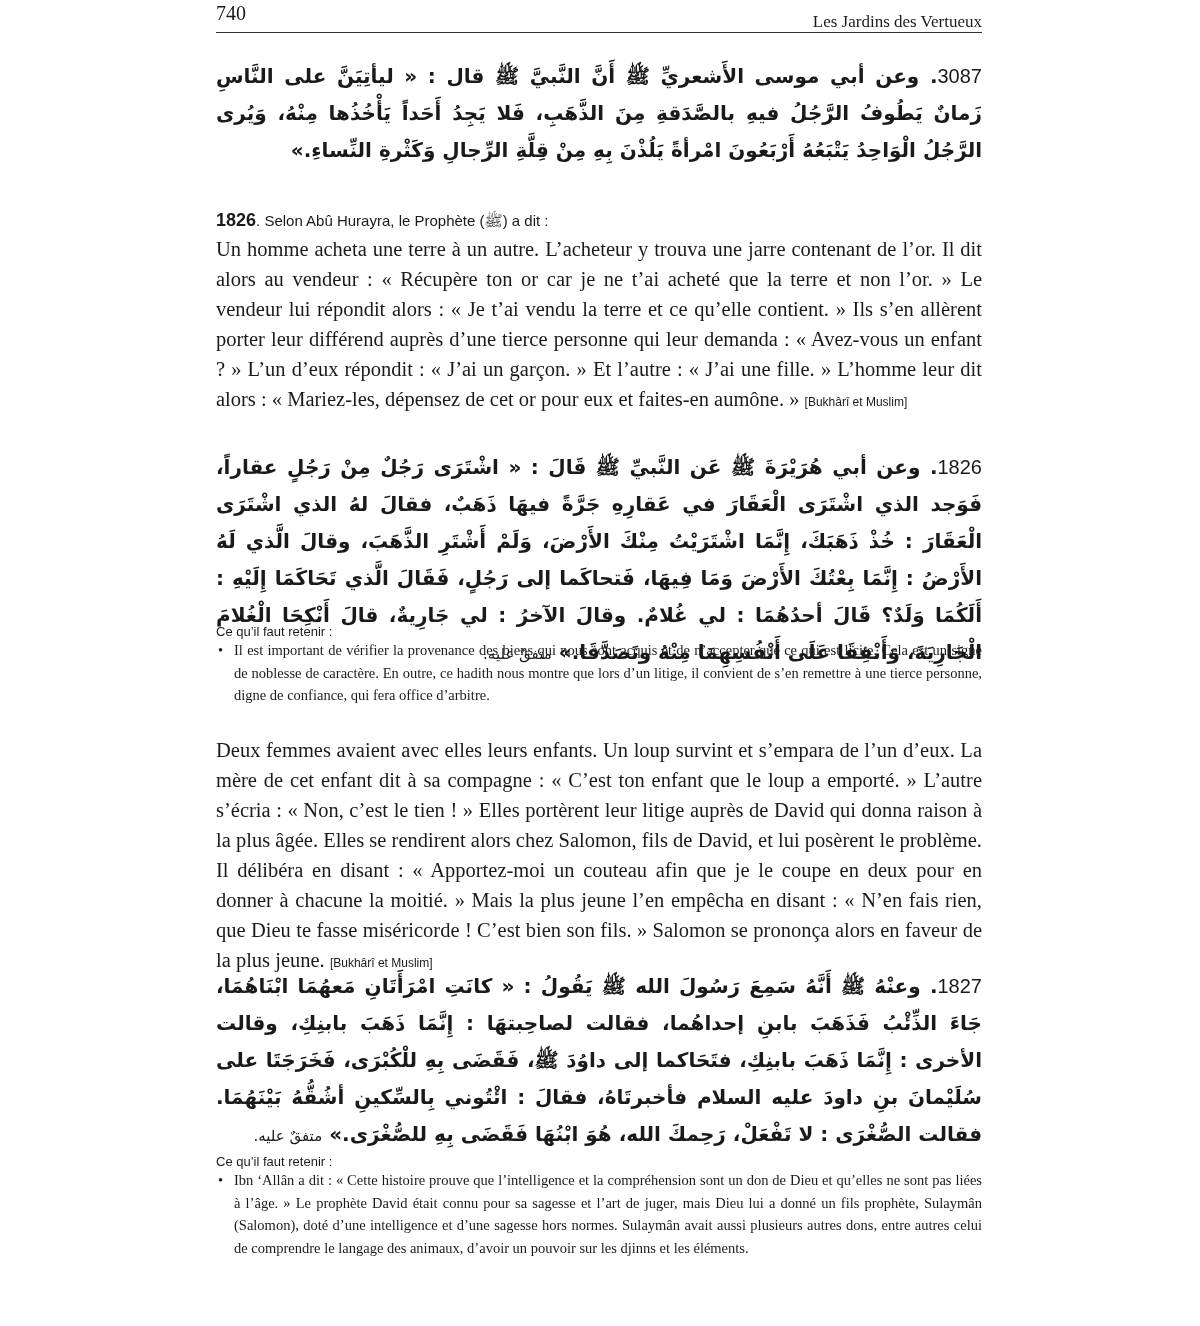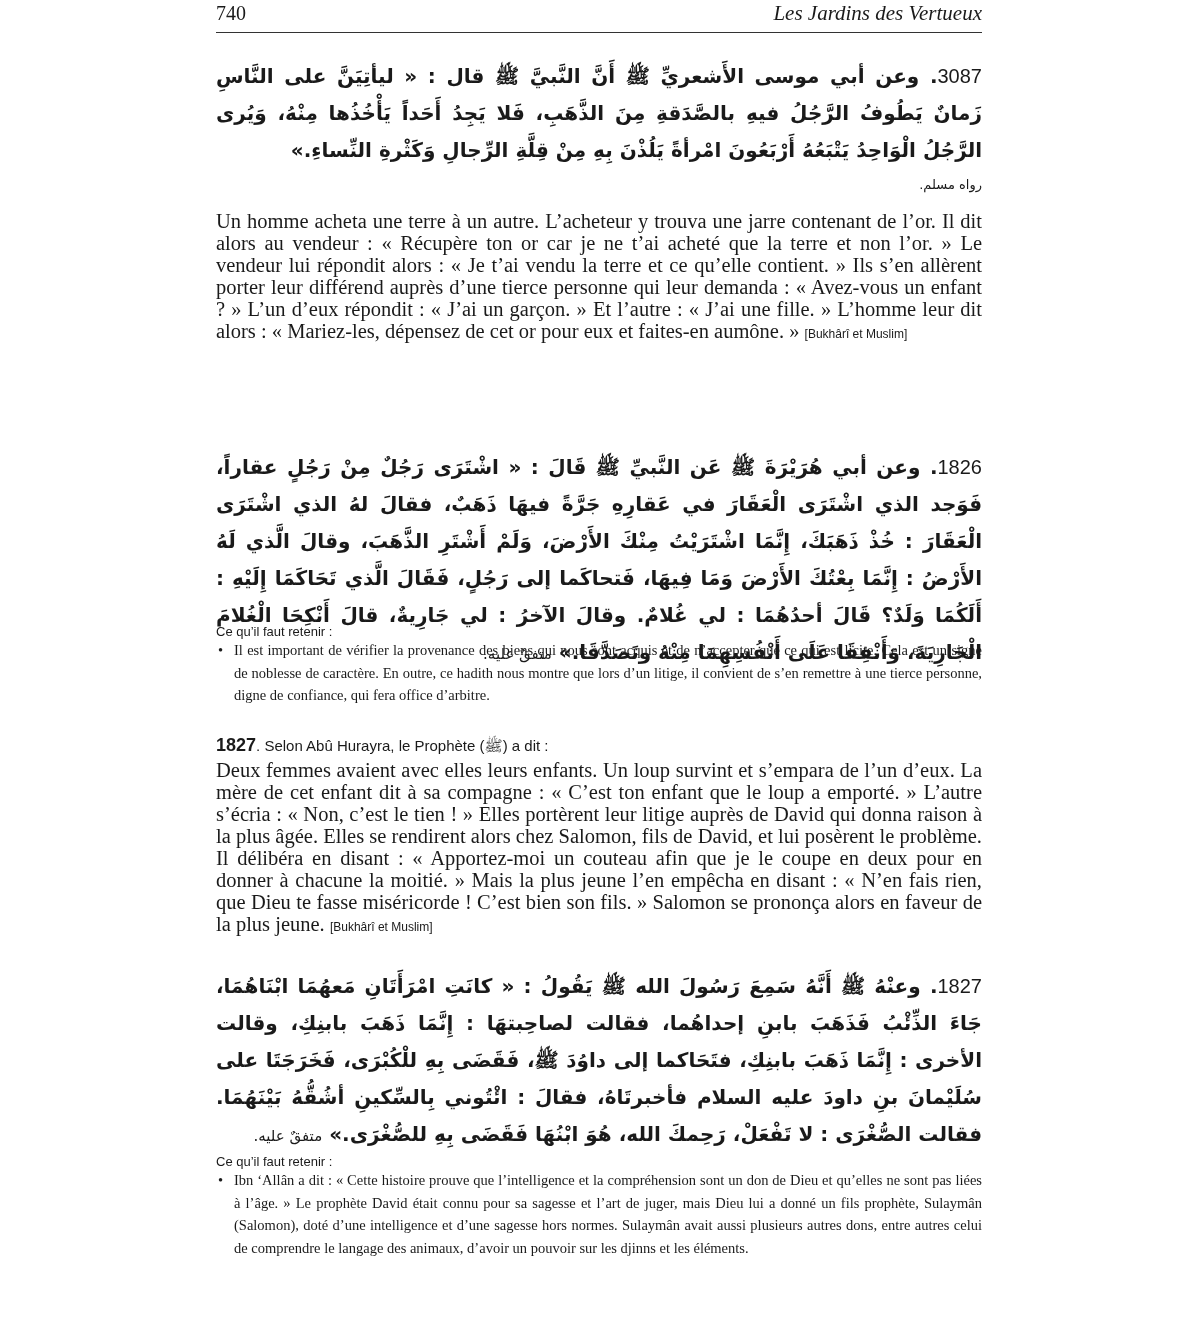--- a/index.html
+++ b/index.html
@@ -1,60 +1,59 @@
 <!DOCTYPE html>
 <html><head>
 <meta charset="utf-8">
 <style>
   html, body { margin: 0; padding: 0; background: #ffffff; }
   body { width: 1200px; height: 1326px; position: relative; overflow: hidden; color: #1a1a1a; }
   .page { position: absolute; left: 216px; top: 0; width: 766px; }
   .header { position: relative; height: 32px; border-bottom: 1.5px solid #333; }
   .page-num { position: absolute; left: 0; top: 2px; font-family: "Liberation Serif", serif; font-size: 20px; text-align: right; }
-  .running-title { position: absolute; right: 0; top: 1px; font-family: "Liberation Serif", serif; font-style: italic; font-size: 21px; }
+  .running-title { position: absolute; right: 0; top: 12px; font-family: "Liberation Serif", serif; font-size: 17px; }
   .arabic { direction: rtl; text-align: justify; font-family: "DejaVu Sans", sans-serif; font-weight: bold; font-size: 20px; line-height: 37px; }
   .arabic .num { font-family: "Liberation Sans", sans-serif; font-weight: normal; }
   .arabic .src { font-size: 15px; font-weight: normal; }
   .src-line { direction: rtl; text-align: right; font-family: "DejaVu Sans", sans-serif; font-size: 13px; margin-top: 8px; }
   .h-head { font-family: "Liberation Sans", sans-serif; font-size: 15px; margin-top: 0; }
   .h-head b { font-size: 18px; }
-  .fr { font-family: "Liberation Serif", serif; font-size: 20.5px; line-height: 22px; text-align: justify; }
+  .fr { font-family: "Liberation Serif", serif; font-size: 20.5px; line-height: 30px; text-align: justify; }
   .fr .ref { font-family: "Liberation Sans", sans-serif; font-size: 12px; }
   .retain-title { font-family: "Liberation Sans", sans-serif; font-size: 13px; margin-top: 14px; }
   .retain { font-family: "Liberation Serif", serif; font-size: 14.5px; line-height: 22.5px; text-align: justify; padding-left: 18px; position: relative; }
   .retain .bullet { position: absolute; left: 2px; top: 0; }
   .block { position: absolute; left: 0; width: 766px; }
 </style>
 </head>
 <body>
 
 <div class="page">
   <div class="header">
     <span class="page-num">740</span>
     <span class="running-title">Les Jardins des Vertueux</span>
   </div>
 
   <div class="block" style="top:58px;">
     <div class="arabic"><span class="num">3087</span><span>. وعن أبي موسى الأَشعريِّ ﷺ أَنَّ النَّبيَّ ﷺ قال : « ليأتِيَنَّ على النَّاسِ زَمانٌ يَطُوفُ الرَّجُلُ فيهِ بالصَّدَقةِ مِنَ الذَّهَبِ، فَلا يَجِدُ أَحَداً يَأْخُذُها مِنْهُ، وَيُرى الرَّجُلُ الْوَاحِدُ يَتْبَعُهُ أَرْبَعُونَ امْرأةً يَلُذْنَ بِهِ مِنْ قِلَّةِ الرِّجالِ وَكَثْرةِ النِّساءِ.»</span></div>
-    <div class="src-line">رواه مسلم.</div>
   </div>
 
   <div class="block" style="top:210px;">
+    <div class="h-head"><b>1826</b><span>. Selon Abû Hurayra, le Prophète (ﷺ) a dit :</span></div>
     <div class="fr"><span>Un homme acheta une terre à un autre. L’acheteur y trouva une jarre contenant de l’or. Il dit alors au vendeur : « Récupère ton or car je ne t’ai acheté que la terre et non l’or. » Le vendeur lui répondit alors : « Je t’ai vendu la terre et ce qu’elle contient. » Ils s’en allèrent porter leur différend auprès d’une tierce personne qui leur demanda : « Avez-vous un enfant ? » L’un d’eux répondit : « J’ai un garçon. » Et l’autre : « J’ai une fille. » L’homme leur dit alors : « Mariez-les, dépensez de cet or pour eux et faites-en aumône. » </span><span class="ref">[Bukhârî et Muslim]</span></div>
   </div>
   <div class="block" style="top:449px;">
     <div class="arabic"><span class="num">1826</span><span>. وعن أبي هُرَيْرَةَ ﷺ عَن النَّبيِّ ﷺ قَالَ : « اشْتَرَى رَجُلٌ مِنْ رَجُلٍ عقاراً، فَوَجد الذي اشْتَرَى الْعَقَارَ في عَقارِهِ جَرَّةً فيهَا ذَهَبٌ، فقالَ لهُ الذي اشْتَرَى الْعَقَارَ : خُذْ ذَهَبَكَ، إِنَّمَا اشْتَرَيْتُ مِنْكَ الأَرْضَ، وَلَمْ أَشْتَرِ الذَّهَبَ، وقالَ الَّذي لَهُ الأَرْضُ : إِنَّمَا بِعْتُكَ الأَرْضَ وَمَا فِيهَا، فَتحاكَما إلى رَجُلٍ، فَقَالَ الَّذي تَحَاكَمَا إِلَيْهِ : أَلَكُمَا وَلَدٌ؟ قَالَ أحدُهُمَا : لي غُلامٌ. وقالَ الآخرُ : لي جَارِيةٌ، قالَ أَنْكِحَا الْغُلامَ الْجَارِيَةَ، وَأَنْفِقَا عَلَى أَنْفُسِهِمَا مِنْهُ وتَصَدَّقَا.»</span> <span class="src">متفقٌ عليه.</span></div>
   </div>
   <div class="block" style="top:610px;">
     <div class="retain-title">Ce qu’il faut retenir :</div>
     <div class="retain"><span class="bullet">•</span><span>Il est important de vérifier la provenance des biens qui nous sont acquis et de n’accepter que ce qui est licite. Cela est un signe de noblesse de caractère. En outre, ce hadith nous montre que lors d’un litige, il convient de s’en remettre à une tierce personne, digne de confiance, qui fera office d’arbitre.</span></div>
   </div>
 
   <div class="block" style="top:735px;">
-    <div class="h-head"><b>1827</b><span>. Selon Abû Hurayra, le Prophète (ﷺ) a dit :</span></div>
     <div class="fr"><span>Deux femmes avaient avec elles leurs enfants. Un loup survint et s’empara de l’un d’eux. La mère de cet enfant dit à sa compagne : « C’est ton enfant que le loup a emporté. » L’autre s’écria : « Non, c’est le tien ! » Elles portèrent leur litige auprès de David qui donna raison à la plus âgée. Elles se rendirent alors chez Salomon, fils de David, et lui posèrent le problème. Il délibéra en disant : « Apportez-moi un couteau afin que je le coupe en deux pour en donner à chacune la moitié. » Mais la plus jeune l’en empêcha en disant : « N’en fais rien, que Dieu te fasse miséricorde ! C’est bien son fils. » Salomon se prononça alors en faveur de la plus jeune. </span><span class="ref">[Bukhârî et Muslim]</span></div>
   </div>
   <div class="block" style="top:968px;">
     <div class="arabic"><span class="num">1827</span><span>. وعنْهُ ﷺ أَنَّهُ سَمِعَ رَسُولَ الله ﷺ يَقُولُ : « كانَتِ امْرَأَتَانِ مَعهُمَا ابْنَاهُمَا، جَاءَ الذِّئْبُ فَذَهَبَ بابنِ إحداهُما، فقالت لصاحِبتهَا : إِنَّمَا ذَهَبَ بابنِكِ، وقالت الأخرى : إِنَّمَا ذَهَبَ بابنِكِ، فتَحَاكما إلى داوُدَ ﷺ، فَقَضَى بِهِ للْكُبْرَى، فَخَرَجَتَا على سُلَيْمانَ بنِ داودَ عليه السلام فأخبرتَاهُ، فقالَ : ائْتُوني بِالسِّكينِ أشُقُّهُ بَيْنَهُمَا. فقالت الصُّغْرَى : لا تَفْعَلْ، رَحِمكَ الله، هُوَ ابْنُهَا فَقَضَى بِهِ للصُّغْرَى.»</span> <span class="src">متفقٌ عليه.</span></div>
   </div>
   <div class="block" style="top:1140px;">
     <div class="retain-title">Ce qu’il faut retenir :</div>
     <div class="retain"><span class="bullet">•</span><span>Ibn ‘Allân a dit : « Cette histoire prouve que l’intelligence et la compréhension sont un don de Dieu et qu’elles ne sont pas liées à l’âge. » Le prophète David était connu pour sa sagesse et l’art de juger, mais Dieu lui a donné un fils prophète, Sulaymân (Salomon), doté d’une intelligence et d’une sagesse hors normes. Sulaymân avait aussi plusieurs autres dons, entre autres celui de comprendre le langage des animaux, d’avoir un pouvoir sur les djinns et les éléments.</span></div>
   </div>
 </div>

